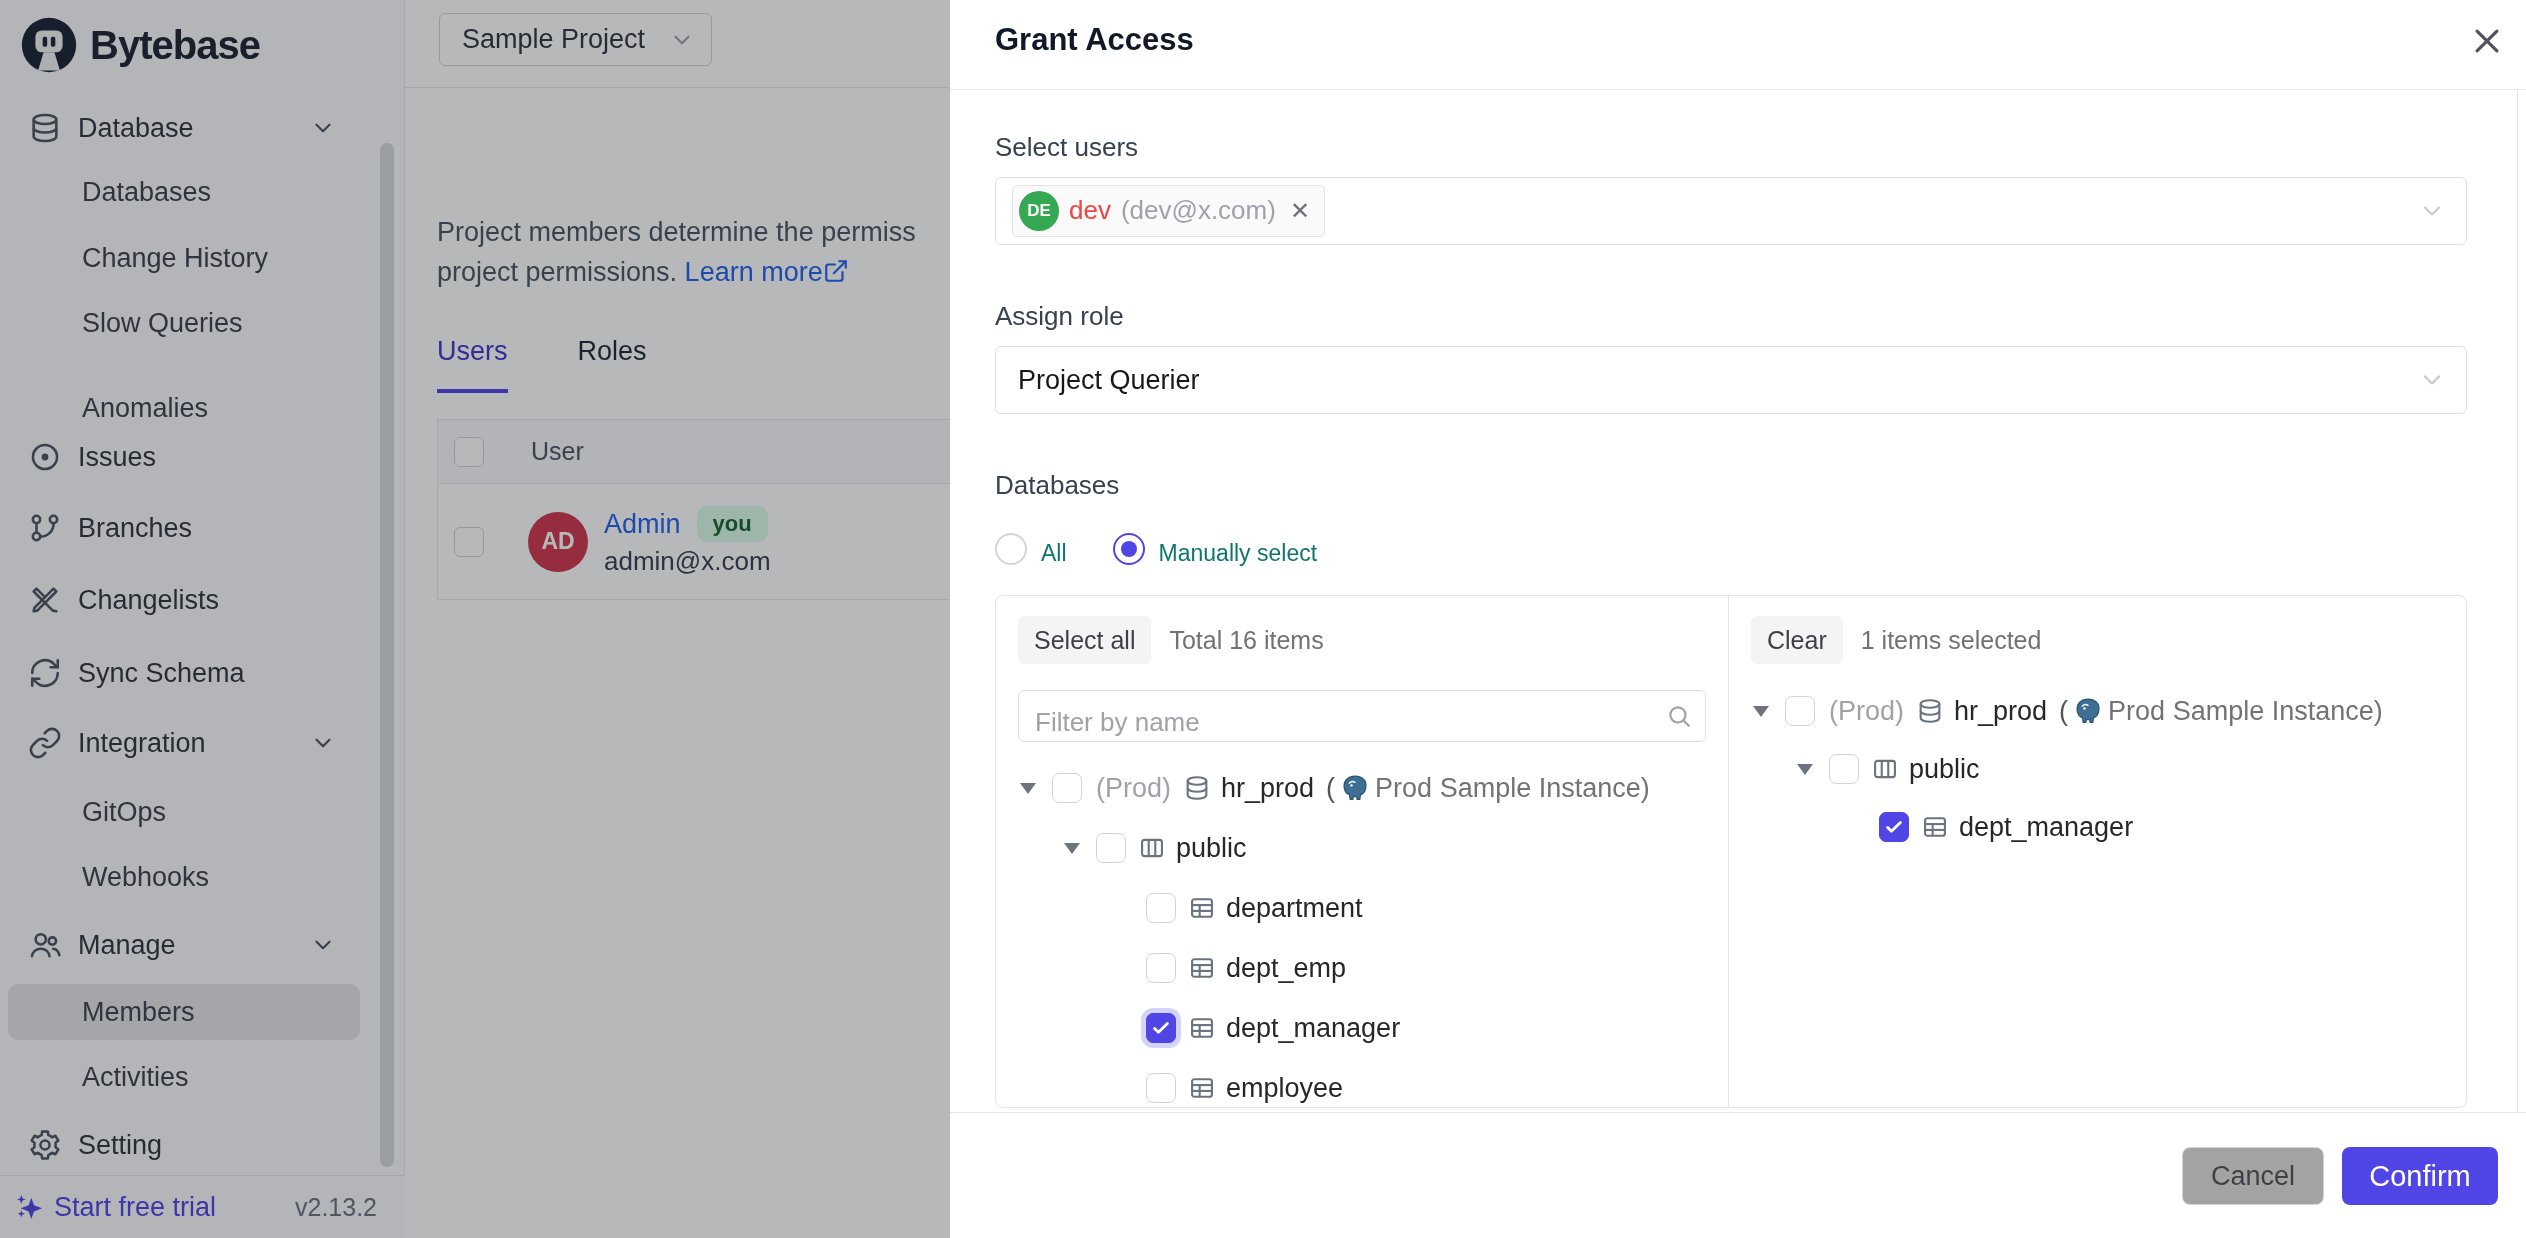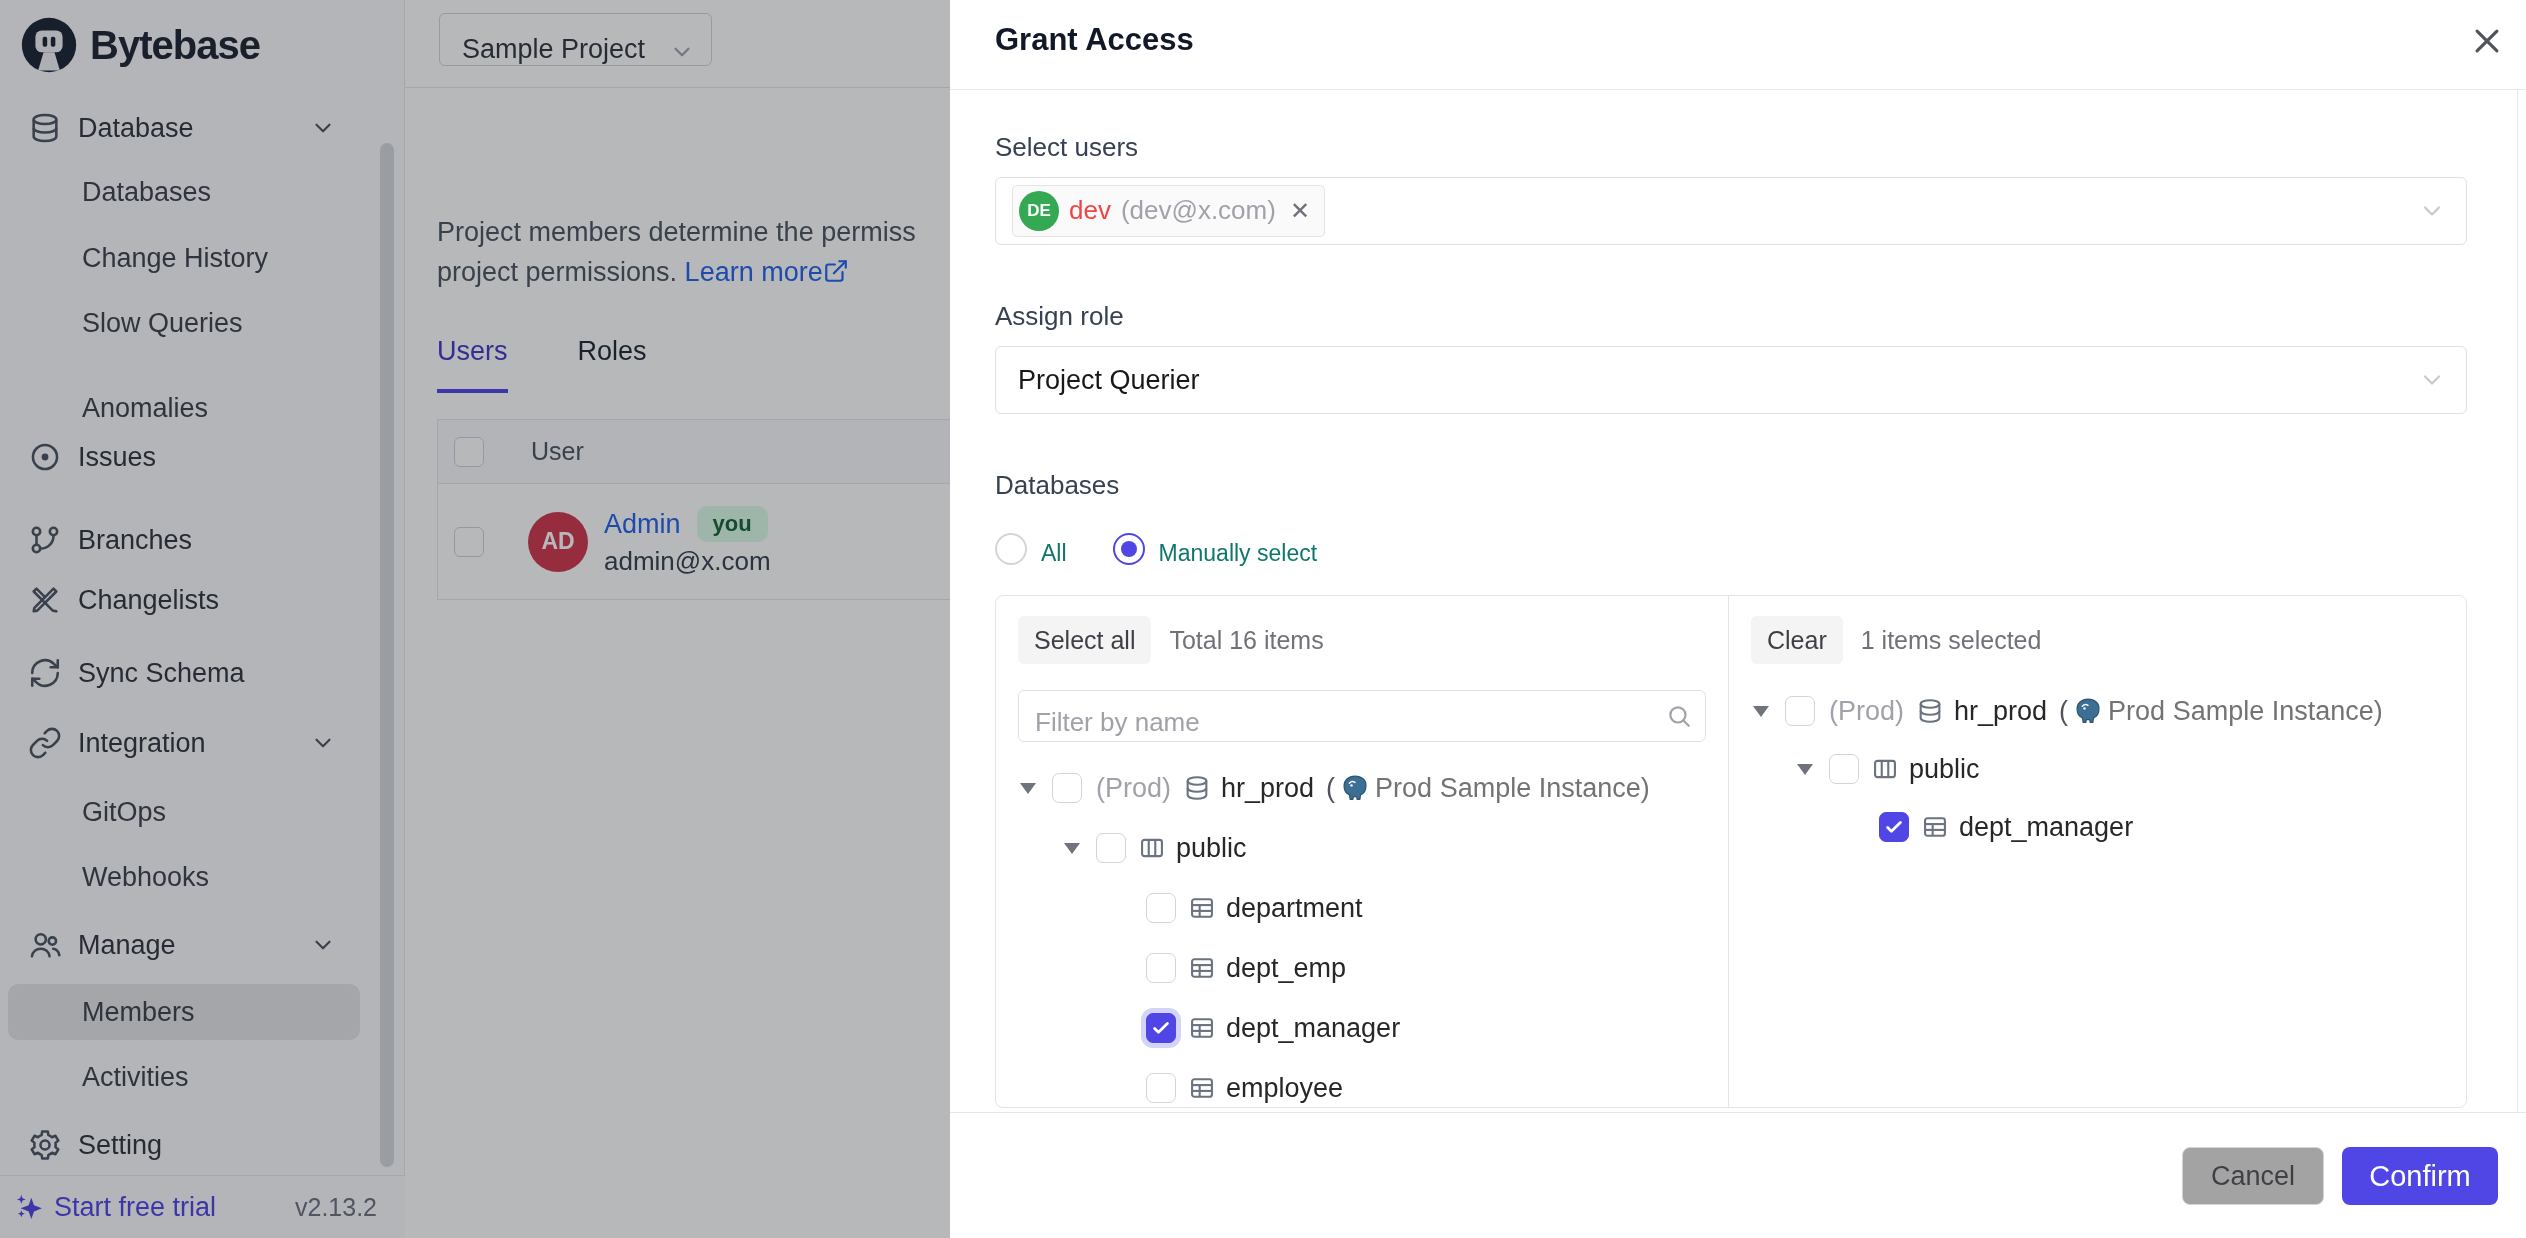--- a/index.html
+++ b/index.html
@@ -26,21 +26,21 @@
     border-top:1px solid #e5e7eb; background:#fbfbfc; display:flex; align-items:center; }
   .trial { display:flex; align-items:center; gap:8px; margin-left:14px; cursor:pointer; }
   .trial-icon { width:32px; height:32px; color:#4f46e5; }
   .trial-label { font-size:27px; font-weight:500; color:#4f46e5; }
   .version { margin-left:auto; margin-right:28px; font-size:25px; color:#6b7280; }
 
   
   .main { position:absolute; left:405px; top:0; width:2121px; height:1238px; background:#fff; }
   .topbar { position:relative; height:88px; border-bottom:1px solid #e5e7eb; }
   .project-select { position:absolute; left:34px; top:13px; width:273px; height:53px;
-    border:1px solid #d1d5db; border-radius:6px; background:#fff; display:flex; align-items:flex-end;
+    border:1px solid #d1d5db; border-radius:6px; background:#fff; display:flex; align-items:center;
     cursor:pointer; }
   .project-select .plabel { margin-left:22px; font-size:27px; color:#303640; }
   .project-select .pchev { position:absolute; right:16px; width:26px; height:26px; color:#9ca3af; }
   .content { position:relative; padding-left:32px; }
   .desc { margin-top:124px; font-size:27px; line-height:40px; color:#4b5563; width:1400px; }
   .desc .lm { color:#2563eb; cursor:pointer; }
   .ext-icon { display:inline-block; width:26px; height:26px; vertical-align:-3px; color:#2563eb; }
   .tabs { display:flex; gap:70px; margin-top:44px; }
   .tab { font-size:27px; padding-bottom:22px; cursor:pointer; color:#1f2937; }
   .tab.active { color:#4338ca; border-bottom:4px solid #4f46e5; }
@@ -264,21 +264,21 @@
       </div>
     <div class="nav-item sub" style="top:380px">
         <span class="nlabel">Anomalies</span>
       </div>
     <div class="nav-item" style="top:429px">
       <svg class="nicon" viewBox="0 0 24 24">
           <use href="#i-issue"></use>
         </svg>
       <span class="nlabel">Issues</span>
     </div>
-    <div class="nav-item" style="top:512px">
+    <div class="nav-item" style="top:500px">
       <svg class="nicon" viewBox="0 0 24 24">
           <use href="#i-branch"></use>
         </svg>
       <span class="nlabel">Branches</span>
     </div>
     <div class="nav-item" style="top:572px">
       <svg class="nicon" viewBox="0 0 24 24">
           <use href="#i-changelist"></use>
         </svg>
       <span class="nlabel">Changelists</span>

